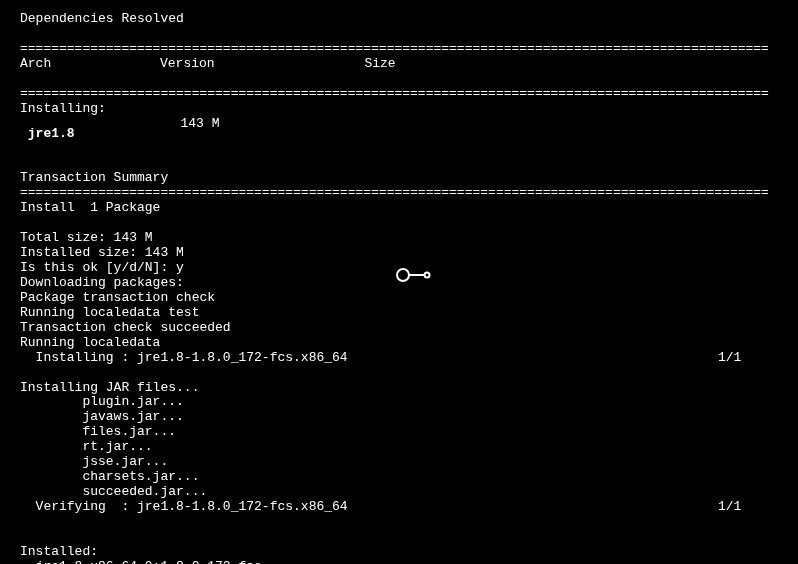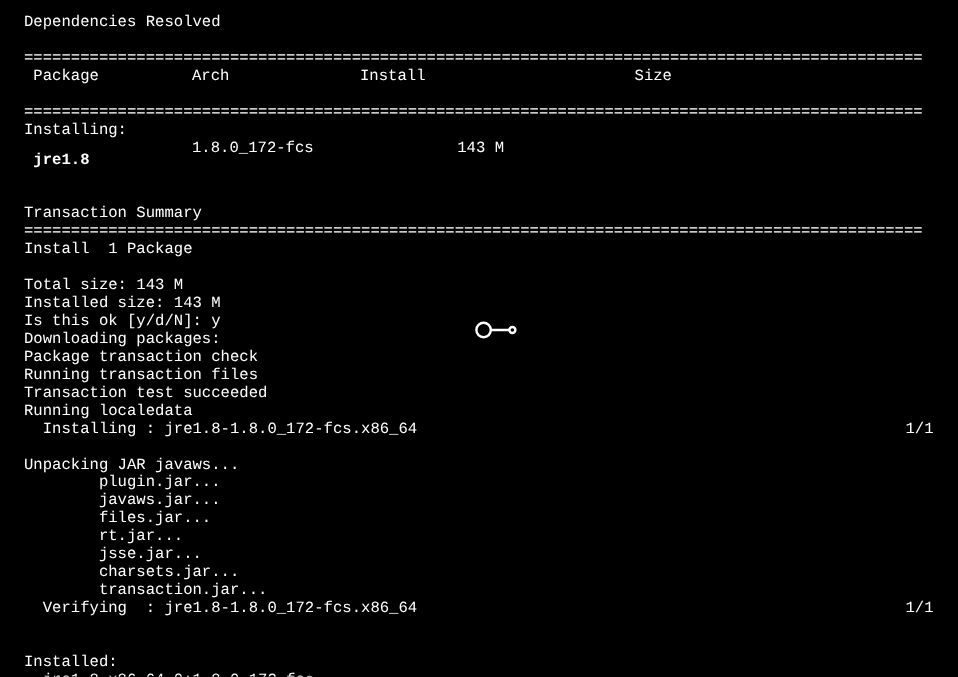--- a/index.html
+++ b/index.html
@@ -19,69 +19,69 @@
   margin: 0;
   font-family: inherit;
   white-space: pre;
 }
 .bold { font-weight: bold; margin-top: 10px; }
 .row { display: flex; }
 .col-pkg { width: 140px; }
 .col-arch { width: 140px; }
 .col-ver { width: 180px; }
 .col-repo { flex: 1; }
-.col-size { width: 80px; text-align: right; }
+.col-size { width: 80px; text-align: center; }
 .divider {
   overflow: hidden;
   white-space: nowrap;
   letter-spacing: 0;
 }
 .install-line { display: flex; }
 .install-left { flex: 1; }
-.install-right { width: 60px; text-align: right; }
+.install-right { width: 60px; }
 .overlay {
   position: absolute;
   left: 395px;
   top: 267px;
   pointer-events: none;
 }
 .overlay svg { display: block; }
 </style>
 </head>
 <body>
 
 <pre><span>Dependencies Resolved</span>
 <span></span>
 <span class="divider">================================================================================================</span>
-<span class="row"><span class="col-pkg"> Package</span><span class="col-arch">Arch</span><span class="col-ver">Install</span><span class="col-size">Size</span></span>
+<span class="row"><span class="col-arch">Arch</span><span class="col-ver">Version</span><span class="col-size">Size</span></span>
 <span class="divider">================================================================================================</span>
 <span>Installing:</span>
-<span class="row"><span class="col-pkg bold"> jre1.8</span><span class="col-ver">1.8.0_172-fcs</span><span class="col-size">143 M</span></span>
+<span class="row"><span class="col-pkg bold"> jre1.8</span><span class="col-size">143 M</span></span>
 <span></span>
 <span>Transaction Summary</span>
 <span class="divider">================================================================================================</span>
 <span>Install  1 Package</span>
 <span></span>
 <span>Total size: 143 M</span>
 <span>Installed size: 143 M</span>
 <span>Is this ok [y/d/N]: y</span>
 <span>Downloading packages:</span>
 <span>Package transaction check</span>
-<span>Running transaction files</span>
-<span>Transaction test succeeded</span>
+<span>Running localedata test</span>
+<span>Transaction check succeeded</span>
 <span>Running localedata</span>
 <span class="install-line"><span class="install-left">  Installing : jre1.8-1.8.0_172-fcs.x86_64</span><span class="install-right">1/1</span></span>
-<span>Unpacking JAR javaws...</span>
+<span>Installing JAR files...</span>
 <span>        plugin.jar...</span>
 <span>        javaws.jar...</span>
 <span>        files.jar...</span>
 <span>        rt.jar...</span>
 <span>        jsse.jar...</span>
 <span>        charsets.jar...</span>
-<span>        transaction.jar...</span>
+<span>        succeeded.jar...</span>
 <span class="install-line"><span class="install-left">  Verifying  : jre1.8-1.8.0_172-fcs.x86_64</span><span class="install-right">1/1</span></span>
 <span></span>
 <span>Installed:</span>
 <span>  jre1.8.x86_64 0:1.8.0_172-fcs</span>
 <span></span>
 
 
 </pre>
 
 <div class="overlay">

